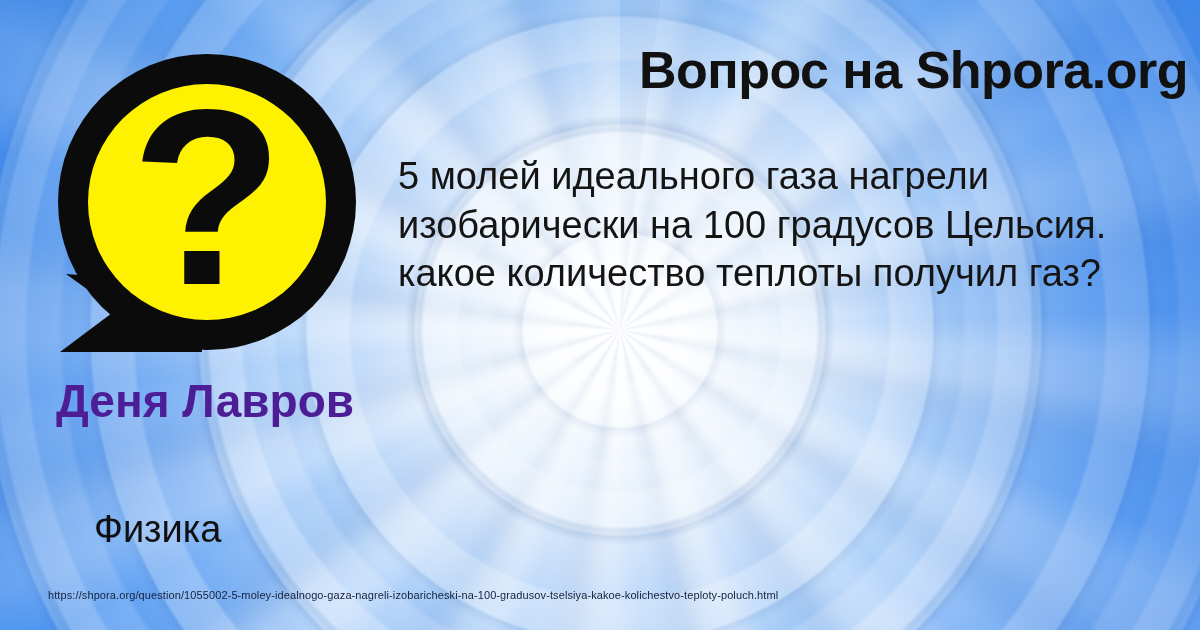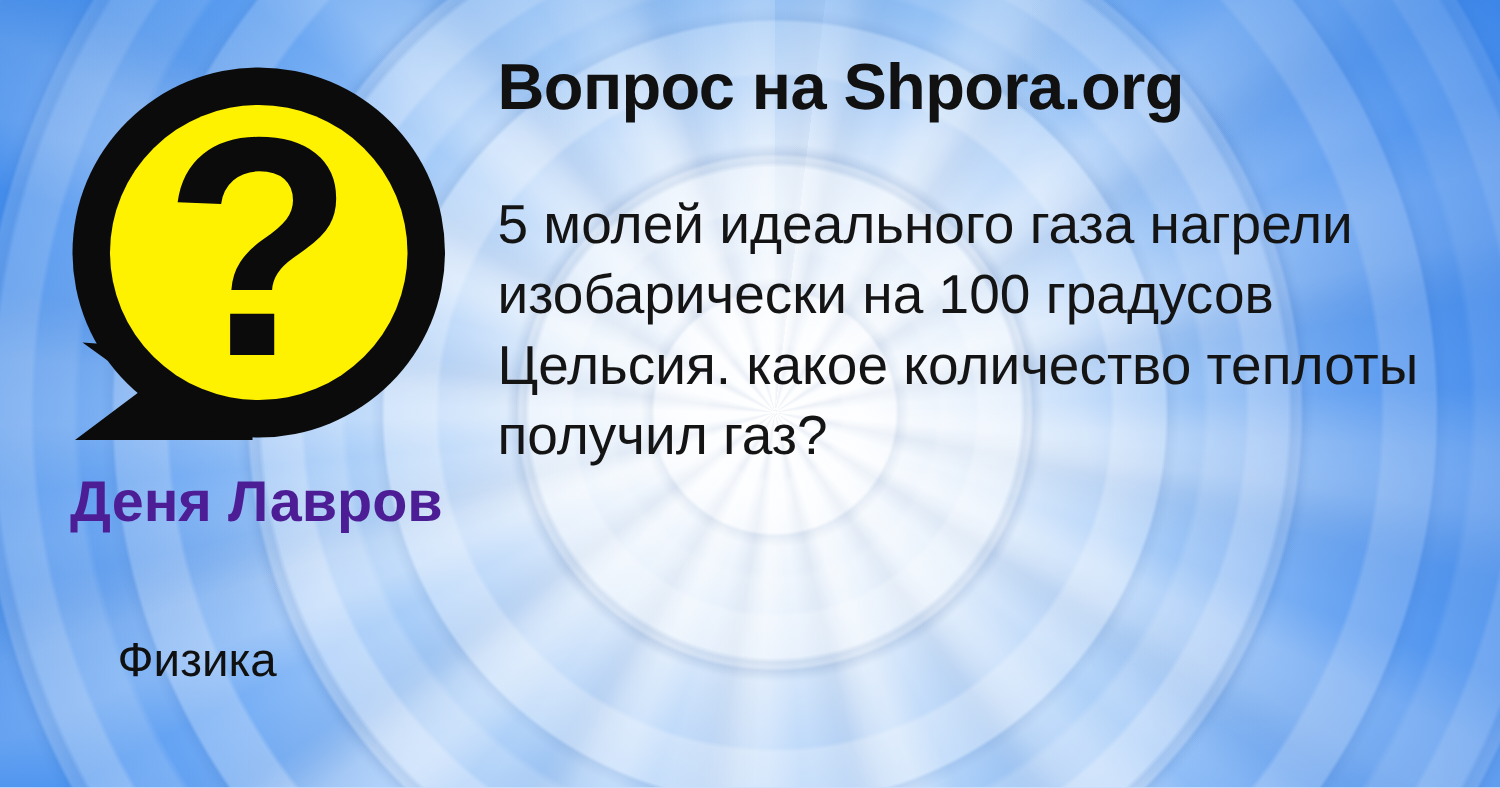--- a/index.html
+++ b/index.html
@@ -117,28 +117,29 @@
     position: absolute;
     left: 398px;
     top: 44px;
     width: 790px;
     font-size: 52px;
     font-weight: bold;
     line-height: 1.02;
     color: #111111;
     letter-spacing: -0.5px;
     white-space: nowrap;
+    text-align: right;
   }
 
   #question-text {
     position: absolute;
     left: 398px;
     top: 152px;
     width: 768px;
-    font-size: 44px;
+    font-size: 38px;
     font-weight: normal;
     line-height: 1.28;
     color: #141414;
   }
 
   #author-name {
     position: absolute;
     left: 56px;
     top: 378px;
     width: 330px;
@@ -197,14 +198,15 @@
   </div>
 
   <div id="page-title">Вопрос на Shpora.org</div>
 
   <div id="question-text">5 молей идеального газа нагрели изобарически на 100 градусов Цельсия. какое количество теплоты получил газ?</div>
 
   <div id="author-name">Деня Лавров</div>
 
   <div id="subject-label">Физика</div>
 
+  <div id="source-url">https://shpora.org/question/1055002-5-moley-idealnogo-gaza-nagreli-izobaricheski-na-100-gradusov-tselsiya-kakoe-kolichestvo-teploty-poluch.html</div>
 
 </div>
 
 </body></html>

